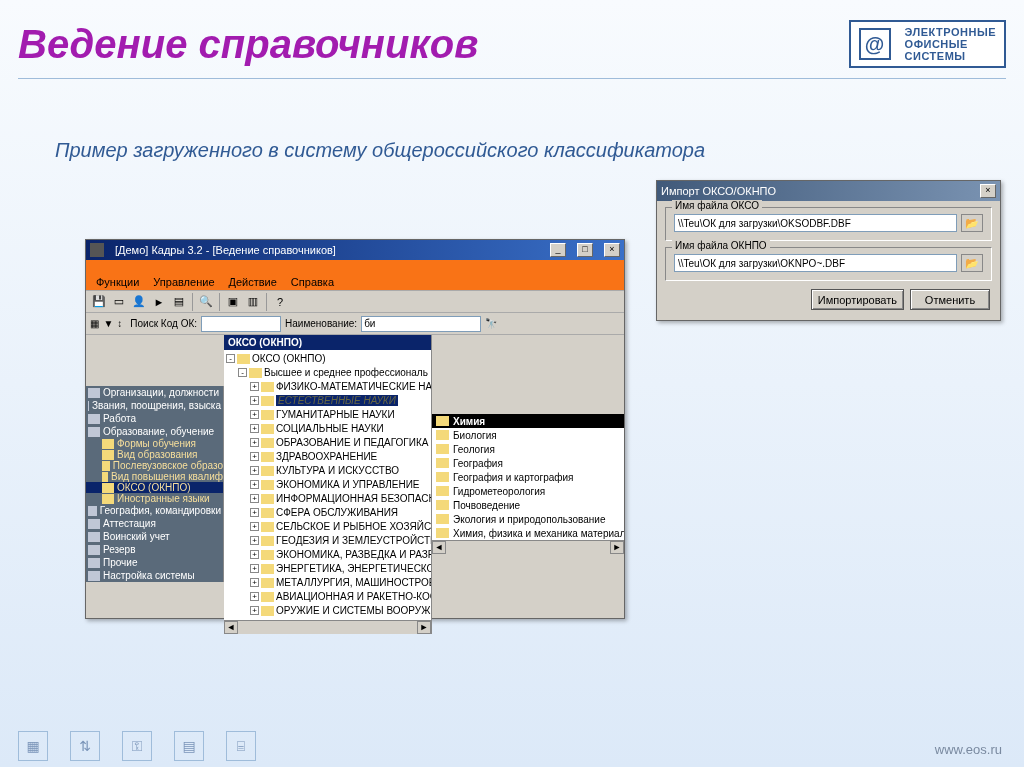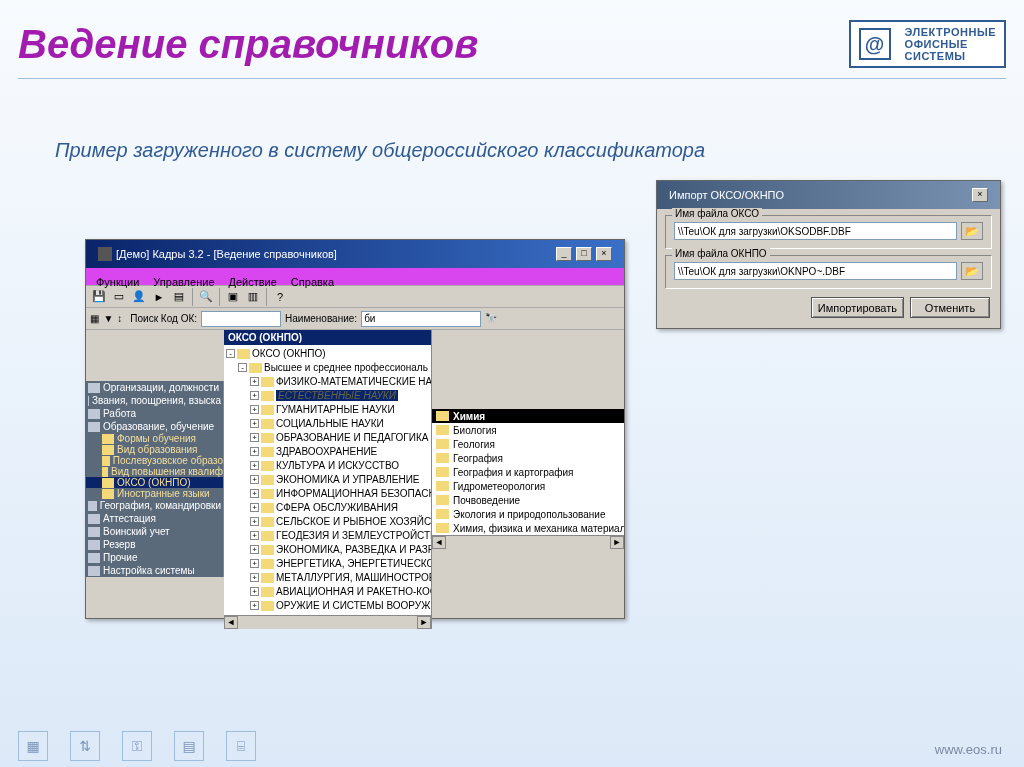--- a/index.html
+++ b/index.html
@@ -91,47 +91,47 @@
   .app-window {
     position: absolute;
     top: 239px; left: 85px;
     width: 540px; height: 380px;
     border: 1px solid #666;
     background: #d4d0c8;
     font-size: 11px;
     box-shadow: 2px 2px 4px rgba(0,0,0,.3);
   }
   .titlebar {
-    height: 28px;
+    height: 20px;
     background: linear-gradient(90deg, #0a246a 0%, #3a70c8 100%);
     color: #fff;
-    display: flex; align-items: center; gap: 4px;
-    padding: 0 12px;
+    display: flex; align-items: center; gap: 11px;
+    padding: 0 4px;
     font-size: 11px;
   }
   .titlebar .app-icon {
     width: 14px; height: 14px;
     background: #555;
     display: inline-block;
   }
   .titlebar .spacer { flex: 1; }
   .winbtn {
     width: 16px; height: 14px;
     background: #d4d0c8; color: #000;
     border: 1px solid #fff;
     border-right-color: #666; border-bottom-color: #666;
     font-size: 9px; line-height: 10px;
     text-align: center;
     cursor: pointer;
   }
   .menubar {
     height: 18px;
     display: flex; gap: 2px;
-    padding: 7px 4px;
-    background: #d946ef;
+    padding: 15px 4px;
+    background: #f97316;
     border-bottom: 1px solid #aaa;
   }
   .menubar span { padding: 1px 6px; cursor: pointer; }
   .toolbar {
     height: 22px;
     display: flex; align-items: center; gap: 2px;
     padding: 0 4px;
     border-bottom: 1px solid #aaa;
   }
   .toolbar .tb {

